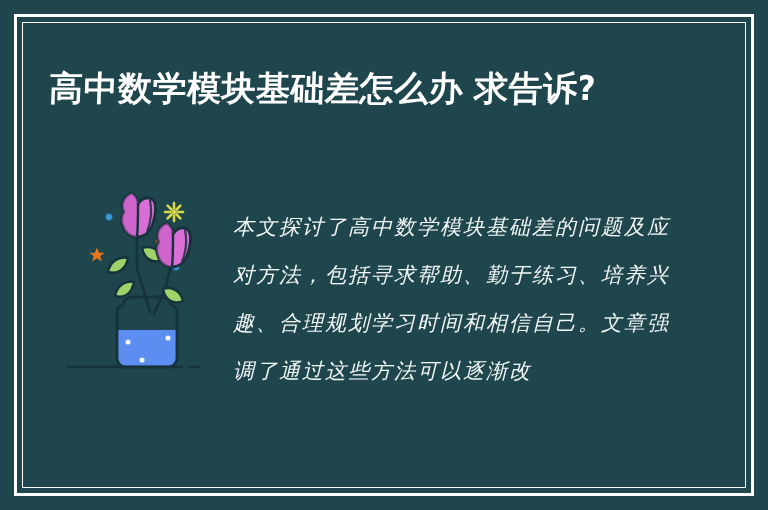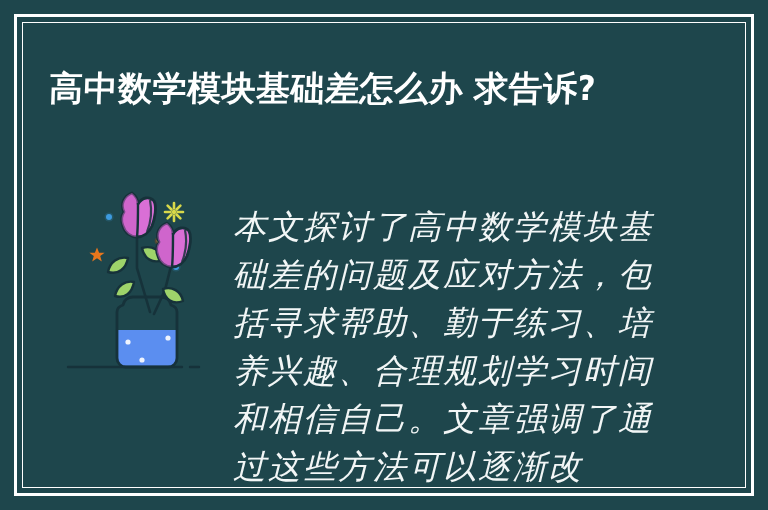--- a/index.html
+++ b/index.html
@@ -59,21 +59,21 @@
     width:180px; height:200px;
   }
   #illustration svg{ display:block; }
 
   
   #summary{
     position:absolute;
     left:211px; top:18px;
     width:450px;
     color:#f2f6f6;
-    font-size:33px;
+    font-size:21px;
     line-height:48px;
     letter-spacing:2px;
     font-family:"DejaVu Serif","Liberation Serif",serif;
     font-style:italic;
     font-weight:500;
     white-space:pre-wrap;
   }
 </style>
 </head>
 <body>

